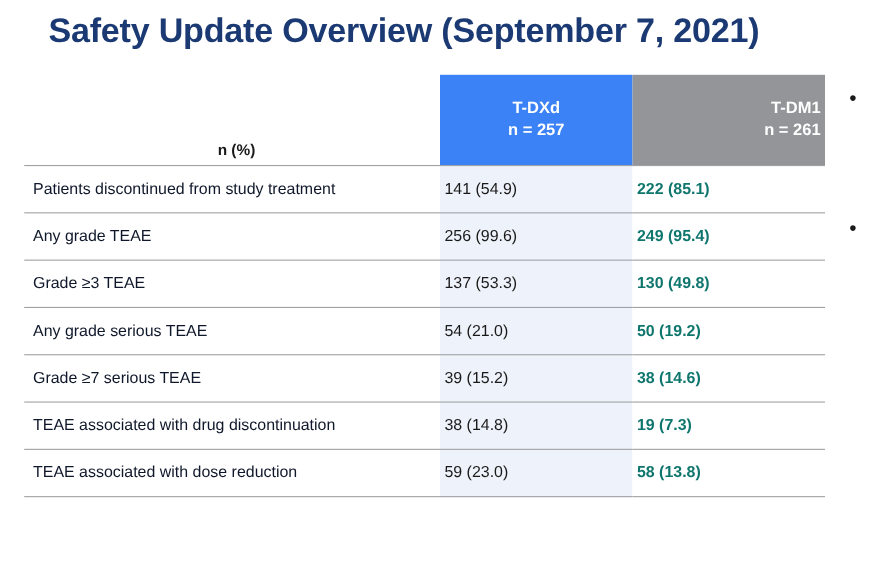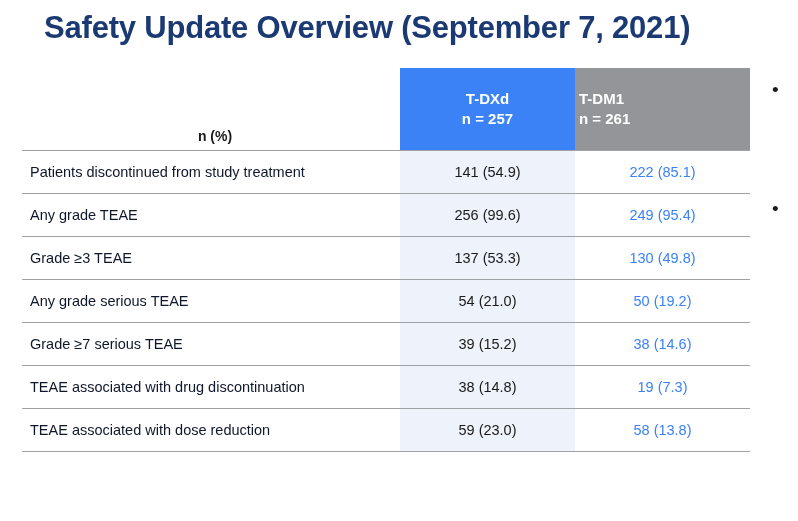--- a/index.html
+++ b/index.html
@@ -64,50 +64,50 @@
     vertical-align: middle;
     line-height: 1.35;
     padding: 6px 4px;
     height: 70px;
   }
   .hdr-dm1 {
     background: #939598;
     color: #ffffff;
     font-weight: bold;
     font-size: 15px;
-    text-align: left;
+    text-align: right;
     vertical-align: middle;
     line-height: 1.35;
     padding: 6px 4px;
     height: 70px;
   }
   
   td.label {
     font-size: 14.5px;
     color: #0f172a;
     padding: 13px 6px 13px 8px;
     border-top: 1px solid #9fa1a4;
     background: #ffffff;
     white-space: nowrap;
   }
   td.val-dxd {
     font-size: 14.5px;
     color: #1a1a1a;
-    text-align: center;
+    text-align: left;
     padding: 13px 4px;
     border-top: 1px solid #9fa1a4;
     background: #eef2fa;
   }
   td.val-dm1 {
     font-size: 14.5px;
-    color: #3b82f6;
-    text-align: center;
+    color: #0f766e;
     padding: 13px 4px;
     border-top: 1px solid #9fa1a4;
     background: #ffffff;
+    font-weight: bold;
   }
   tr.last td.label,
   tr.last td.val-dm1 {
     border-bottom: 1px solid #9fa1a4;
     margin-top: 41px;
   }
   tr.last td.val-dxd {
     border-bottom: 1px solid #9fa1a4;
   }
   .bullets {

